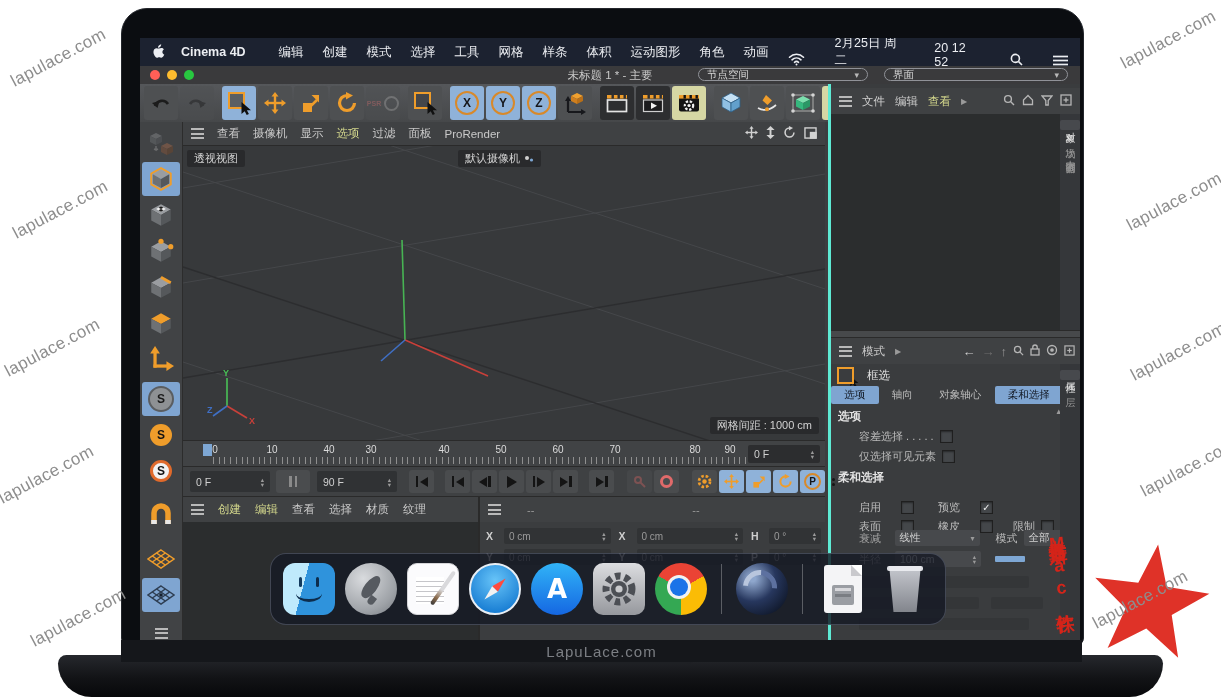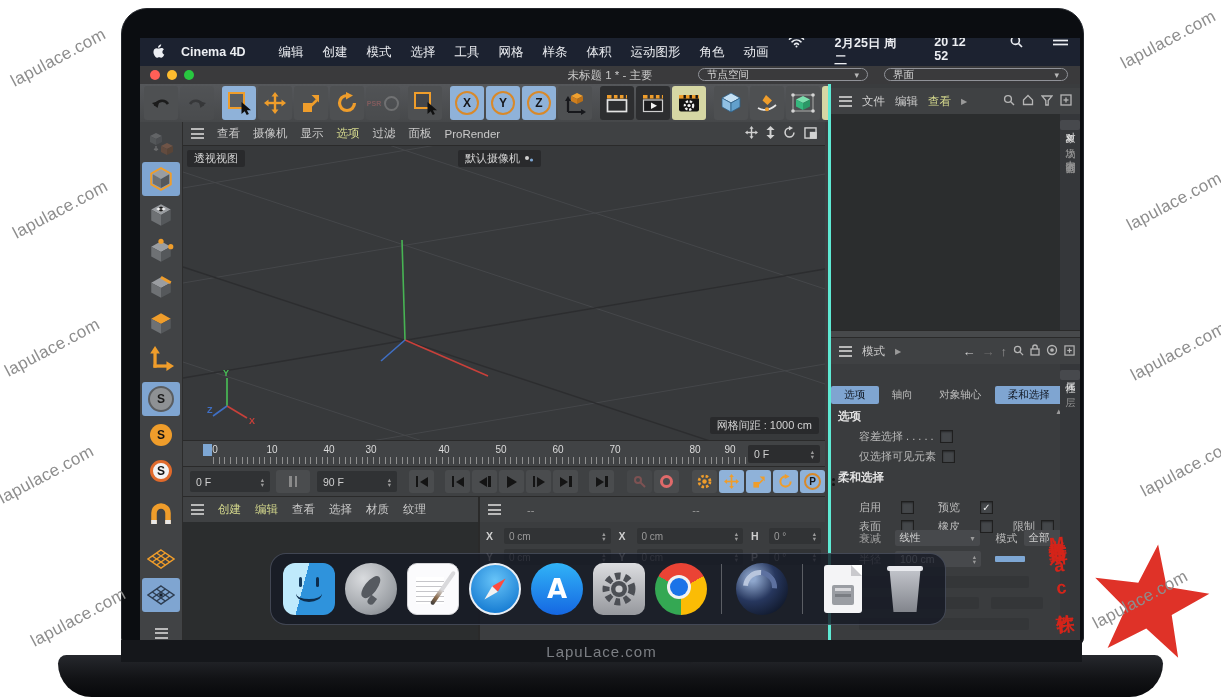--- a/index.html
+++ b/index.html
@@ -19,21 +19,21 @@
   .base::after{content:"";position:absolute;left:50%;top:0;width:170px;height:9px;margin-left:-85px;
         background:#1e2024;border-radius:0 0 60px 60px}
   
   .screen{position:absolute;left:140px;top:38px;width:940px;height:602px;background:#3c3e40;
           overflow:hidden;z-index:20;font-size:11px;color:#cfcfcf}
   
   .menubar{position:absolute;left:0;top:0;width:940px;height:28px;background:#1c2230;display:flex;
            align-items:center;gap:0;padding:0 12px;box-sizing:border-box;color:#eceef2}
   .mb-item{margin-right:19px;font-size:12.5px;white-space:nowrap}
   .mb-app{font-weight:bold;margin-right:33px}
-  .mb-right{margin-left:auto;display:flex;align-items:flex-start;gap:30px;font-weight:700;font-size:12.5px}
+  .mb-right{margin-left:auto;display:flex;align-items:flex-end;gap:30px;font-weight:400;font-size:12.5px}
   
   .titlebar{position:absolute;left:0;top:28px;width:940px;height:18px;background:#3a3a3c;
             border-bottom:1px solid #292929;display:flex;align-items:center}
   .lights{display:flex;gap:7px;margin-left:10px}
   .light{width:10px;height:10px;border-radius:50%}
   .tb-title{position:absolute;left:50%;transform:translateX(-50%);color:#c8c8c8;font-size:11.5px;white-space:nowrap}
   .dd{position:absolute;top:2px;height:13px;border:1px solid #909298;border-radius:8px;color:#d8d8d8;
       font-size:10.5px;display:flex;align-items:center;justify-content:space-between;padding:0 8px;box-sizing:border-box}
   .ddv{color:#b9b9b9;font-size:9px;margin-left:8px}
   
@@ -416,20 +416,27 @@
                 <circle cx="6" cy="6" r="1.2" fill="#b5b5b5"></circle>
               </svg></span>
           <span><svg width="11" height="11" viewBox="0 0 12 12" fill="none" stroke="#b5b5b5" stroke-width="1.3">
                 <rect x="1" y="1" width="10" height="10"></rect>
                 <line x1="6" y1="3.5" x2="6" y2="8.5"></line>
                 <line x1="3.5" y1="6" x2="8.5" y2="6"></line>
               </svg></span>
         </span>
       </div>
     </div>
+    <div class="toolrow">
+      <span class="tsq"></span>
+      <svg width="9" height="11" viewBox="0 0 10 13" style="margin-left:-12px;margin-top:12px">
+          <polygon points="0,0 0,12 3.2,9.2 5.2,13 7.4,11.9 5.4,8.2 9.5,8.2" fill="#111"></polygon>
+        </svg>
+      <span>框选</span>
+    </div>
     <div class="tabs">
       <span class="tab sel">选项</span>
       <span class="tab">轴向</span>
       <span class="tab">对象轴心</span>
       <span class="tab sel">柔和选择</span>
     </div>
 
     <div class="attrbody">
       <span style="position:absolute;right:2px;top:2px;color:#9a9a9a;font-size:9px">▴</span>
       <div class="grphead" style="top:5px">选项</div>

